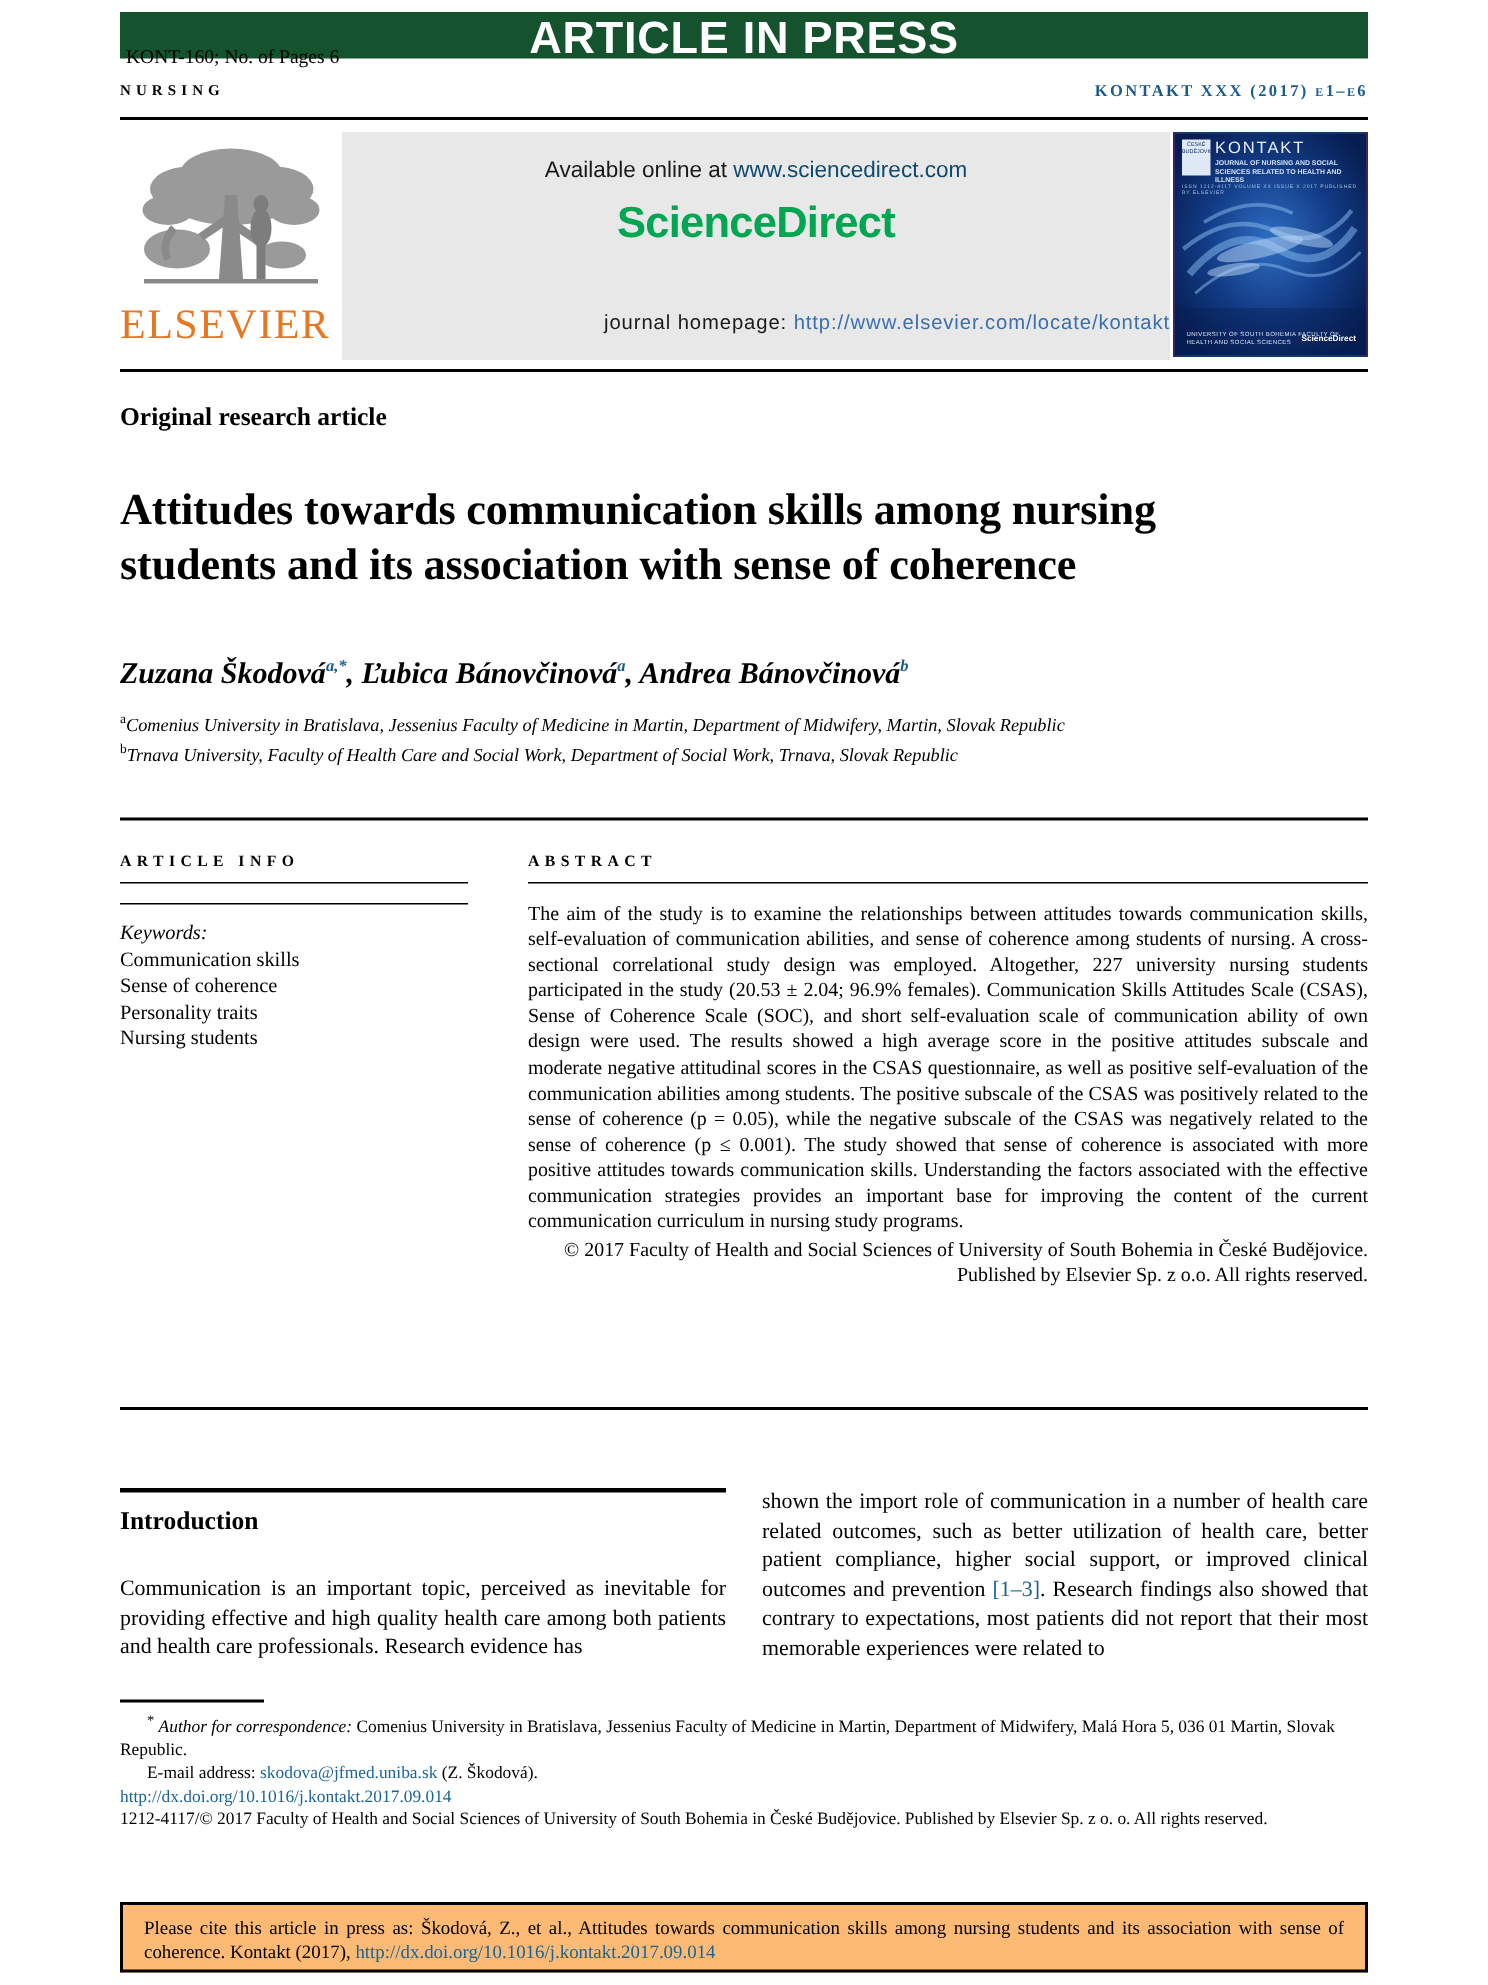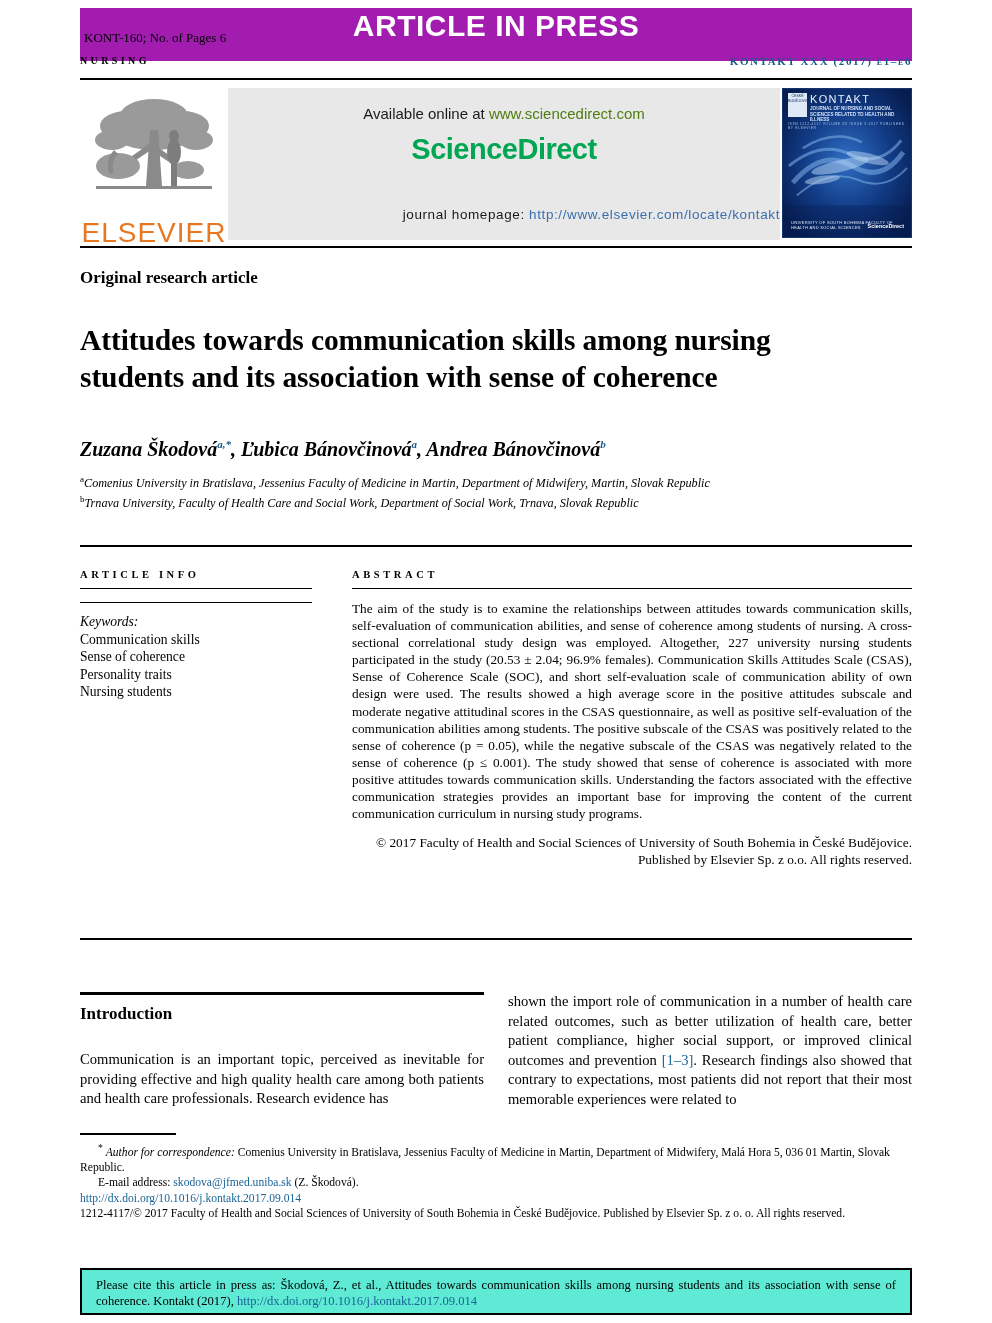--- a/index.html
+++ b/index.html
@@ -13,22 +13,22 @@
     font-family: "Liberation Serif", serif;
     color: #000;
     position: relative;
     overflow: hidden;
   }
 
   
   .press-banner {
     position: absolute;
     left: 80px; top: 8px;
-    width: 832px; height: 53px;
-    background: #a21caf;
+    width: 832px; height: 31px;
+    background: #14532d;
   }
   .press-banner-text {
     position: absolute;
     left: 0; right: 0; top: 1px;
     text-align: center;
     font-family: "Liberation Sans", sans-serif;
     font-weight: bold;
     font-size: 30px;
     letter-spacing: 0.5px;
     color: #ffffff;
@@ -75,43 +75,43 @@
     width: 832px; height: 152px;
   }
   .elsevier-logo {
     position: absolute;
     left: 0; top: 0;
     width: 148px; height: 152px;
   }
   .tree-svg { position: absolute; left: 8px; top: 2px; }
   .elsevier-word {
     position: absolute;
-    left: 0; top: 129px;
+    left: 0; top: 113px;
     width: 148px;
-    text-align: center;
-    font-family: Liberation Sans, sans-serif;
+    text-align: left;
+    font-family: Liberation Serif, serif;
     font-size: 28px;
     letter-spacing: 1px;
     color: #e87722;
   }
   .sd-box {
     position: absolute;
     left: 148px; top: 0;
     width: 552px; height: 152px;
     background: #e8e8e8;
   }
   .sd-avail {
     position: absolute;
     left: 0; right: 0; top: 17px;
     text-align: center;
     font-family: "Liberation Sans", sans-serif;
     font-size: 15px;
     color: #1a1a1a;
   }
-  .sd-avail a { color: #4d7c0f; text-decoration: none; margin-top: 40px; }
+  .sd-avail a { color: #0c4a6e; text-decoration: none; margin-top: 40px; }
   .sd-logo {
     position: absolute;
     left: 0; right: 0; top: 45px;
     text-align: center;
     font-family: "Liberation Sans", sans-serif;
     font-weight: bold;
     font-size: 29px;
     color: #00a651;
     letter-spacing: -0.5px;
   }
@@ -283,21 +283,21 @@
     background: #000;
   }
   .abs-text {
     margin-top: 11px;
     font-family: "Liberation Serif", serif;
     font-size: 13.3px;
     line-height: 17.1px;
     text-align: justify;
   }
   .abs-copy {
-    margin-top: 12px;
+    margin-top: 2px;
     font-family: "Liberation Serif", serif;
     font-size: 13.3px;
     line-height: 17.1px;
     text-align: right;
     text-indent: 0;
   }
   .rule-abs {
     position: absolute;
     left: 80px; top: 938px;
     width: 832px; height: 2px;
@@ -352,21 +352,21 @@
   .footnote .corr { font-style: italic; }
   .footnote a { color: #1a6496; text-decoration: none; }
   .footnote .doi { color: #1a6496; }
   .fn-indent { text-indent: 18px; }
 
   
   .cite-box {
     position: absolute;
     left: 80px; top: 1268px;
     width: 832px; height: 47px;
-    background: #5eead4;
+    background: #fdba74;
     border: 2px solid #000;
     box-sizing: border-box;
   }
   .cite-text {
     position: absolute;
     left: 14px; top: 7px;
     width: 800px;
     font-family: "Liberation Serif", serif;
     font-size: 12.6px;
     line-height: 16.4px;

